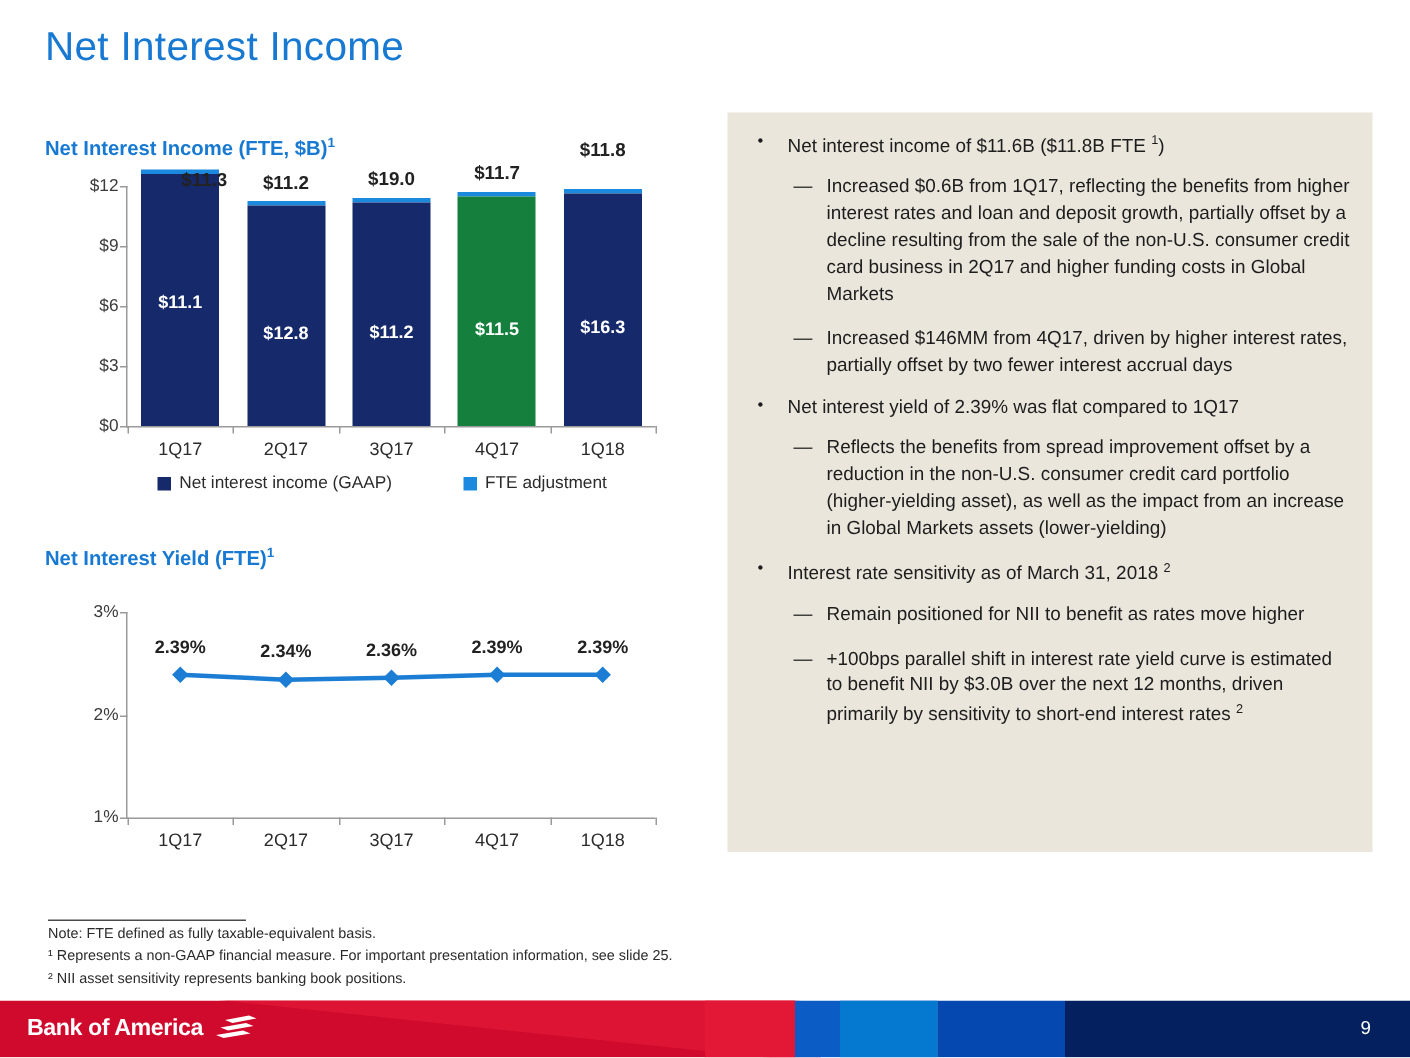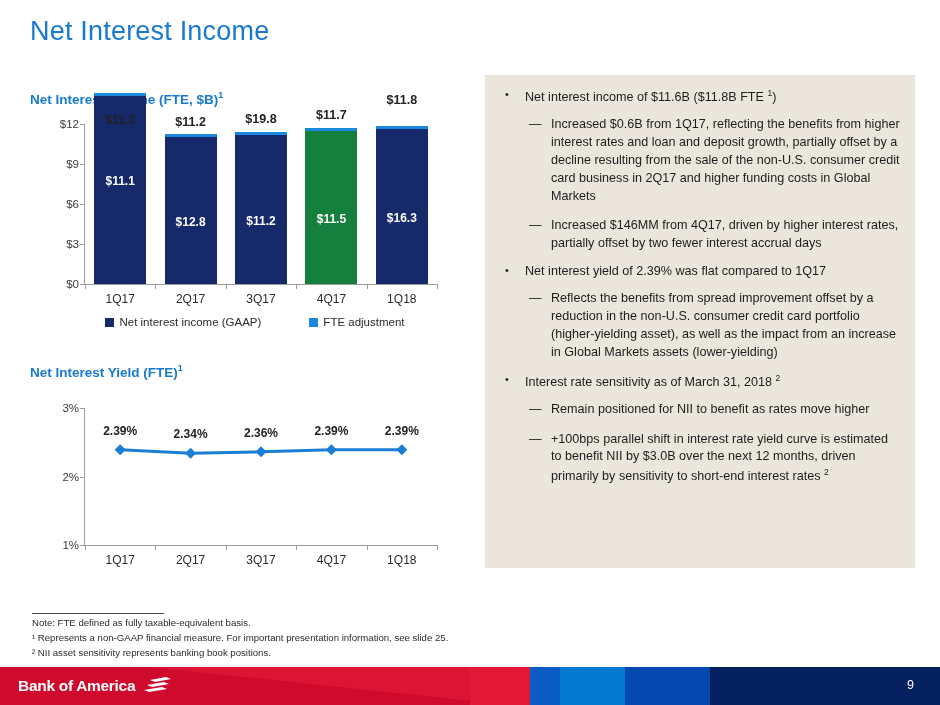--- a/index.html
+++ b/index.html
@@ -282,25 +282,25 @@
       <div class="axis-label-y" style="top: 80px;">$6</div>
       <div class="tickmark" style="top: 80px;"></div>
       <div class="axis-label-y" style="top: 40px;">$9</div>
       <div class="tickmark" style="top: 40px;"></div>
       <div class="axis-label-y" style="top: 0px;">$12</div>
       <div class="tickmark" style="top: 0px;"></div>
       <div class="cat-tick" style="left: 0px;"></div>
       <div class="bar-group" style="left: 9.2px; width: 52px;">
         <div class="bar-stack">
           <div class="bar-fte" style="height: 3px; background: rgb(27, 138, 222);"></div>
-          <div class="bar-gaap" style="height: 188px; background: rgb(21, 41, 107);">
+          <div class="bar-gaap" style="height: 168px; background: rgb(21, 41, 107);">
             <div class="bar-inner-label" style="top: 78.44px;">$11.1</div>
           </div>
         </div>
-        <div class="bar-top-label" style="bottom: 156.667px;">$11.3</div>
+        <div class="bar-top-label" style="bottom: 156.667px; margin-left: 16px;">$11.3</div>
         <div class="cat-label">1Q17</div>
       </div>
       <div class="cat-tick" style="left: 70.4px;"></div>
       <div class="bar-group" style="left: 79.6px; width: 52px;">
         <div class="bar-stack">
           <div class="bar-fte" style="height: 3px; background: rgb(27, 138, 222);"></div>
           <div class="bar-gaap" style="height: 146.667px; background: rgb(21, 41, 107);">
             <div class="bar-inner-label" style="top: 77.7333px;">$12.8</div>
           </div>
         </div>
@@ -308,21 +308,21 @@
         <div class="cat-label">2Q17</div>
       </div>
       <div class="cat-tick" style="left: 140.8px;"></div>
       <div class="bar-group" style="left: 150px; width: 52px;">
         <div class="bar-stack">
           <div class="bar-fte" style="height: 3px; background: rgb(27, 138, 222);"></div>
           <div class="bar-gaap" style="height: 149.333px; background: rgb(21, 41, 107);">
             <div class="bar-inner-label" style="top: 79.1467px;">$11.2</div>
           </div>
         </div>
-        <div class="bar-top-label" style="bottom: 158px;">$19.8</div>
+        <div class="bar-top-label" style="bottom: 158px;">$19.0</div>
         <div class="cat-label">3Q17</div>
       </div>
       <div class="cat-tick" style="left: 211.2px;"></div>
       <div class="bar-group" style="left: 220.4px; width: 52px;">
         <div class="bar-stack">
           <div class="bar-fte" style="height: 3px; background: rgb(27, 138, 222);"></div>
           <div class="bar-gaap" style="height: 153.333px; background: #15803d;">
             <div class="bar-inner-label" style="top: 81.2667px;">$11.5</div>
           </div>
         </div>

